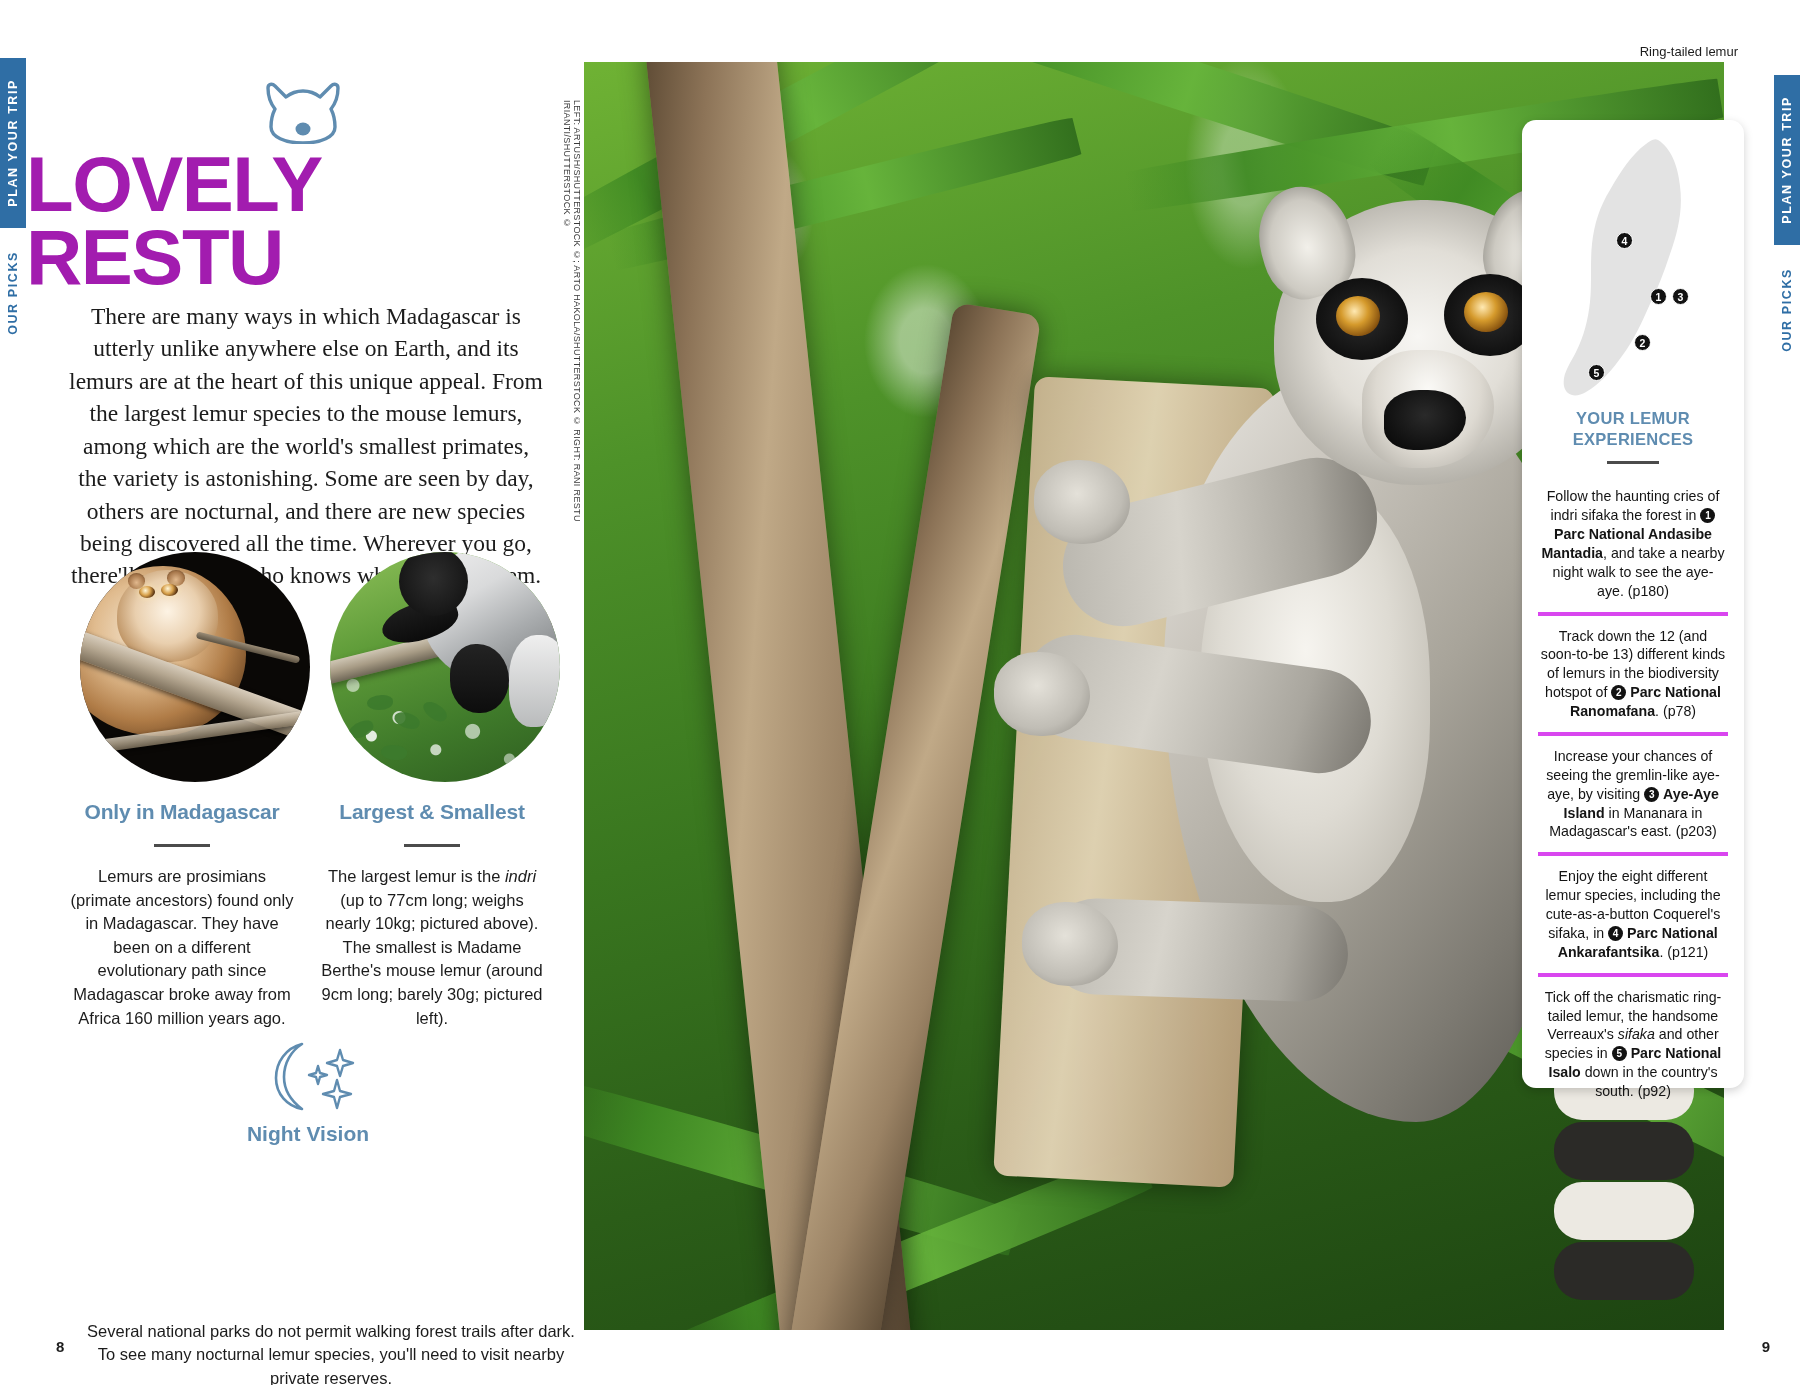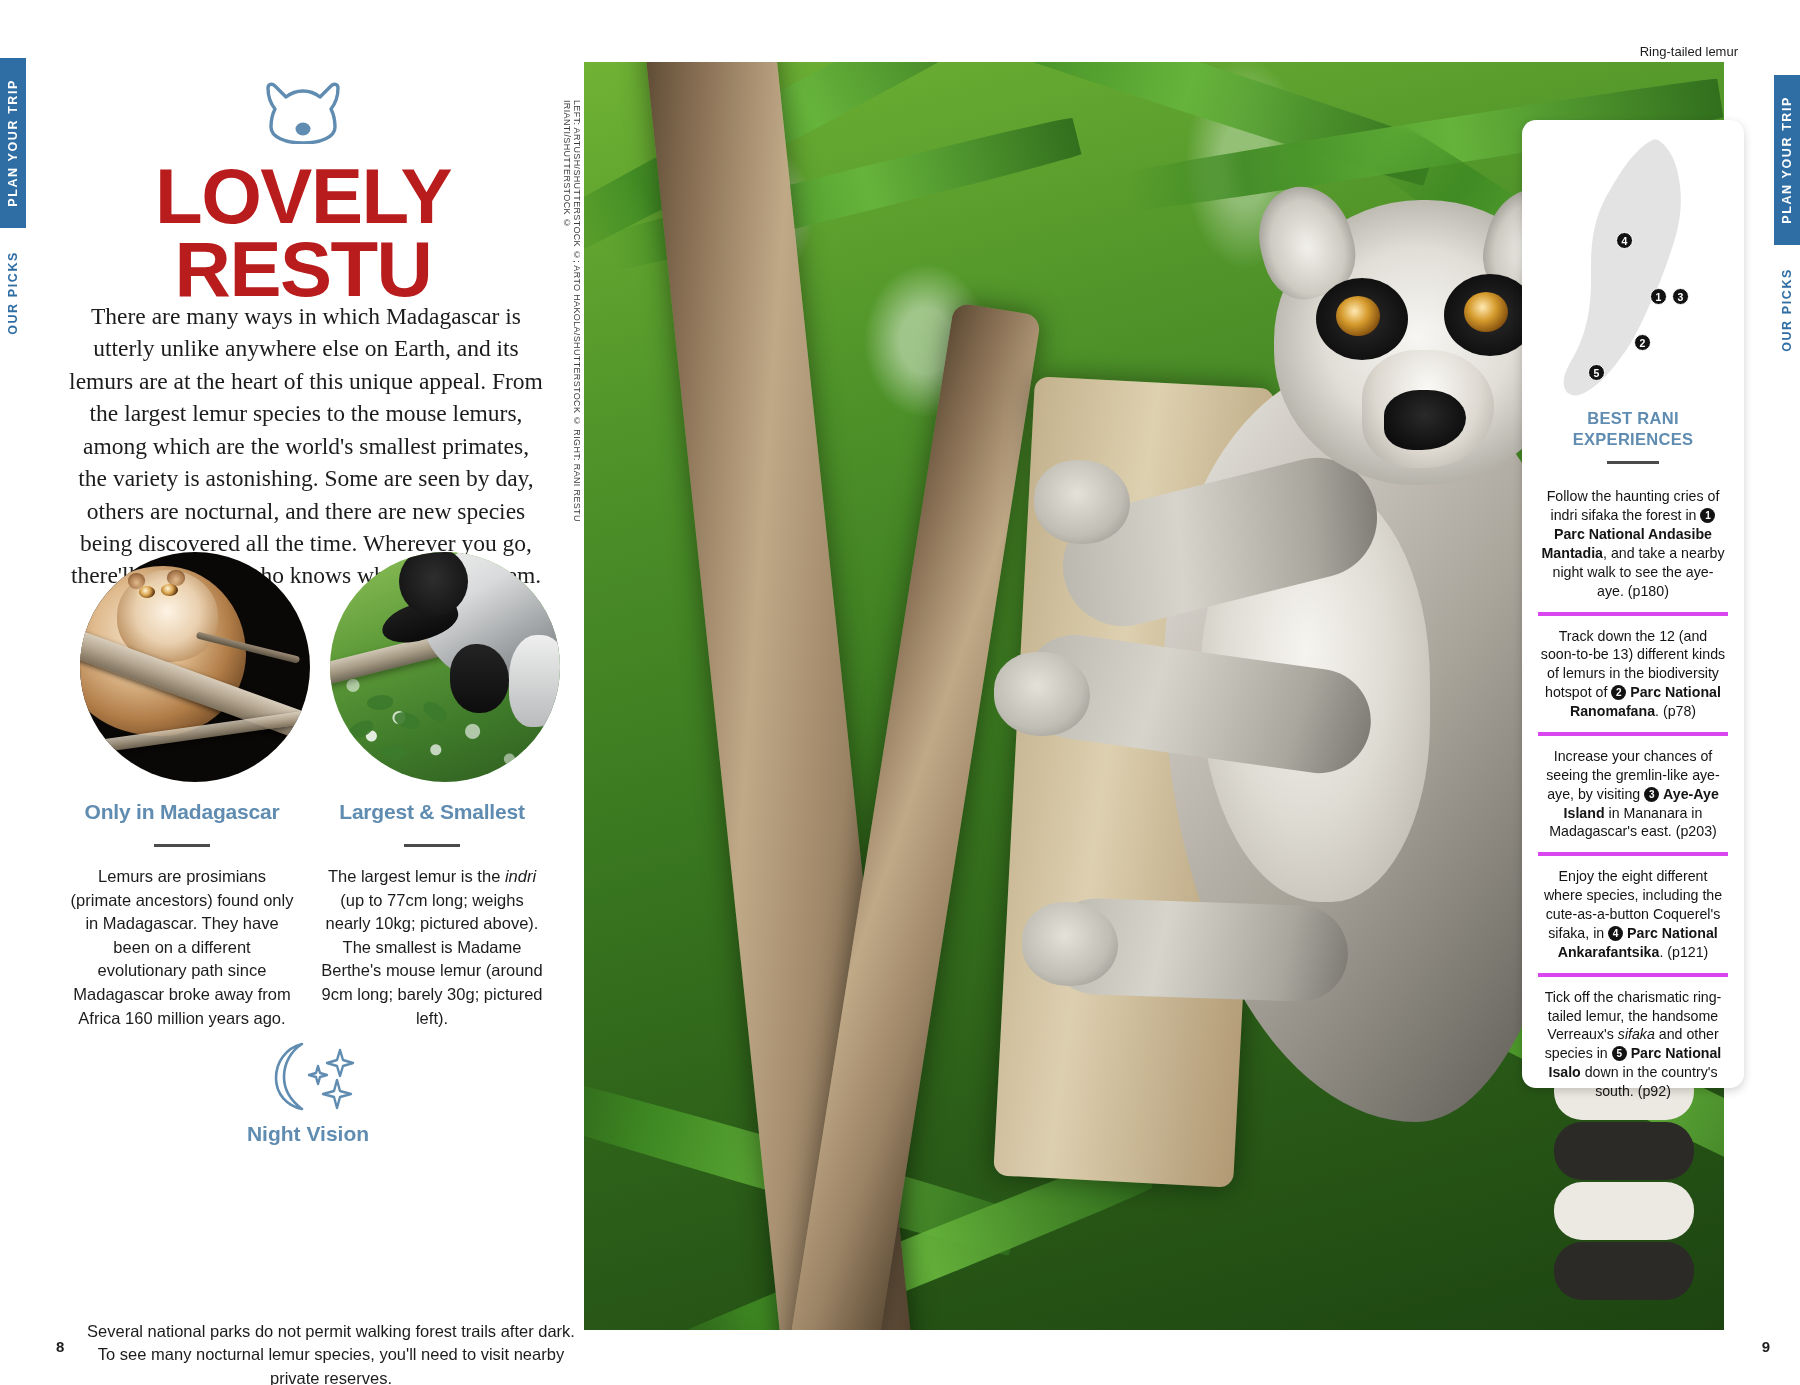--- a/index.html
+++ b/index.html
@@ -37,23 +37,22 @@
   
   .left-page {
     position: absolute;
     left: 26px; top: 0;
     width: 554px; height: 1385px;
   }
 
   .lemur-head-icon { position: absolute; left: 50%; transform: translateX(-50%); top: 82px; }
 
   .headline {
-    position: absolute; top: 160px; left: 0; width: 554px;
-    text-align: center;
-    color: #b91c1c;
+    position: absolute; top: 148px; left: 0; width: 554px;
+    color: #a21caf;
     font-weight: 700;
     font-size: 78px;
     line-height: 0.93;
     letter-spacing: -1.5px;
   }
 
   .intro {
     position: absolute; top: 300px; left: 42px; width: 476px;
     text-align: center;
     font-family: "Liberation Serif", serif;
@@ -482,32 +481,32 @@
         <path d="M120 4 C133 12 140 30 142 50 C145 74 140 96 132 118 C126 136 120 152 112 168 C104 186 96 204 84 220 C74 234 62 248 48 256 C38 262 28 260 26 250 C24 238 32 228 38 216 C46 200 50 184 52 166 C54 146 52 126 54 108 C56 88 62 70 72 54 C82 36 94 18 108 8 C112 5 116 2 120 4 Z" fill="#e3e3e3"></path>
       </svg>
       <div class="map-pin" style="left:112px;top:152px">1</div>
       <div class="map-pin" style="left:134px;top:152px">3</div>
       <div class="map-pin" style="left:96px;top:198px">2</div>
       <div class="map-pin" style="left:78px;top:96px">4</div>
       <div class="map-pin" style="left:50px;top:228px">5</div>
     </div>
 
     <div class="card-title">
-      <div>BEST RANI</div>
+      <div>YOUR LEMUR</div>
       <div>EXPERIENCES</div>
     </div>
     <div class="card-rule"></div>
 
     <div class="card-item"><span>Follow the haunting cries of indri sifaka the forest in </span><span class="num">1</span> <b>Parc National Andasibe Mantadia</b><span>, and take a nearby night walk to see the aye-aye. (p180)</span></div>
 
     <div class="card-item"><span>Track down the 12 (and soon-to-be 13) different kinds of lemurs in the biodiversity hotspot of </span><span class="num">2</span> <b>Parc National Ranomafana</b><span>. (p78)</span></div>
 
     <div class="card-item"><span>Increase your chances of seeing the gremlin-like aye-aye, by visiting </span><span class="num">3</span> <b>Aye-Aye Island</b><span> in Mananara in Madagascar's east. (p203)</span></div>
 
-    <div class="card-item"><span>Enjoy the eight different where species, including the cute-as-a-button Coquerel's sifaka, in </span><span class="num">4</span> <b>Parc National Ankarafantsika</b><span>. (p121)</span></div>
+    <div class="card-item"><span>Enjoy the eight different lemur species, including the cute-as-a-button Coquerel's sifaka, in </span><span class="num">4</span> <b>Parc National Ankarafantsika</b><span>. (p121)</span></div>
 
     <div class="card-item"><span>Tick off the charismatic ring-tailed lemur, the handsome Verreaux's </span><i>sifaka</i><span> and other species in </span><span class="num">5</span> <b>Parc National Isalo</b><span> down in the country's south. (p92)</span></div>
   </div>
 
   <div class="folio-right">9</div>
 </div>
 
 <div class="tab-strip tab-right-plan">
   <span>PLAN YOUR TRIP</span>
 </div>

